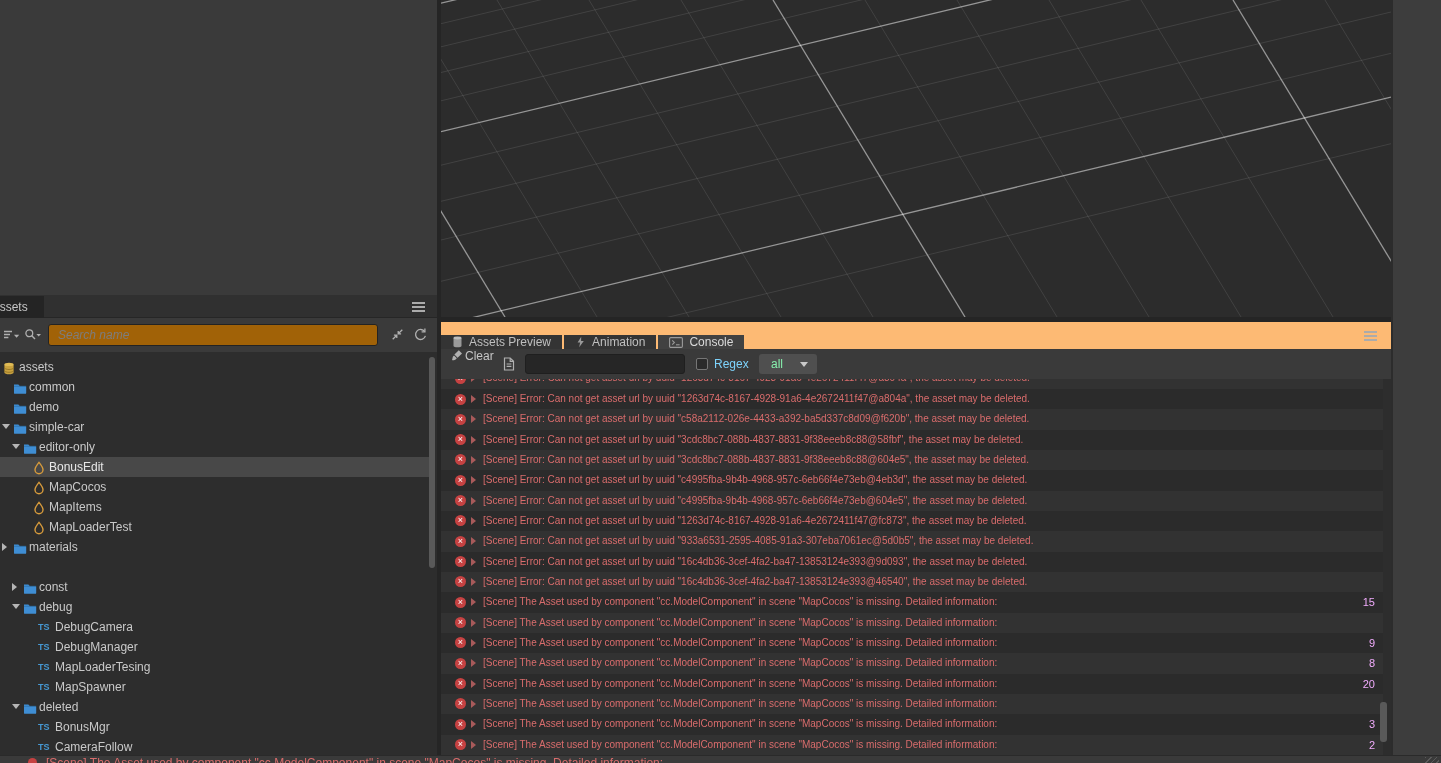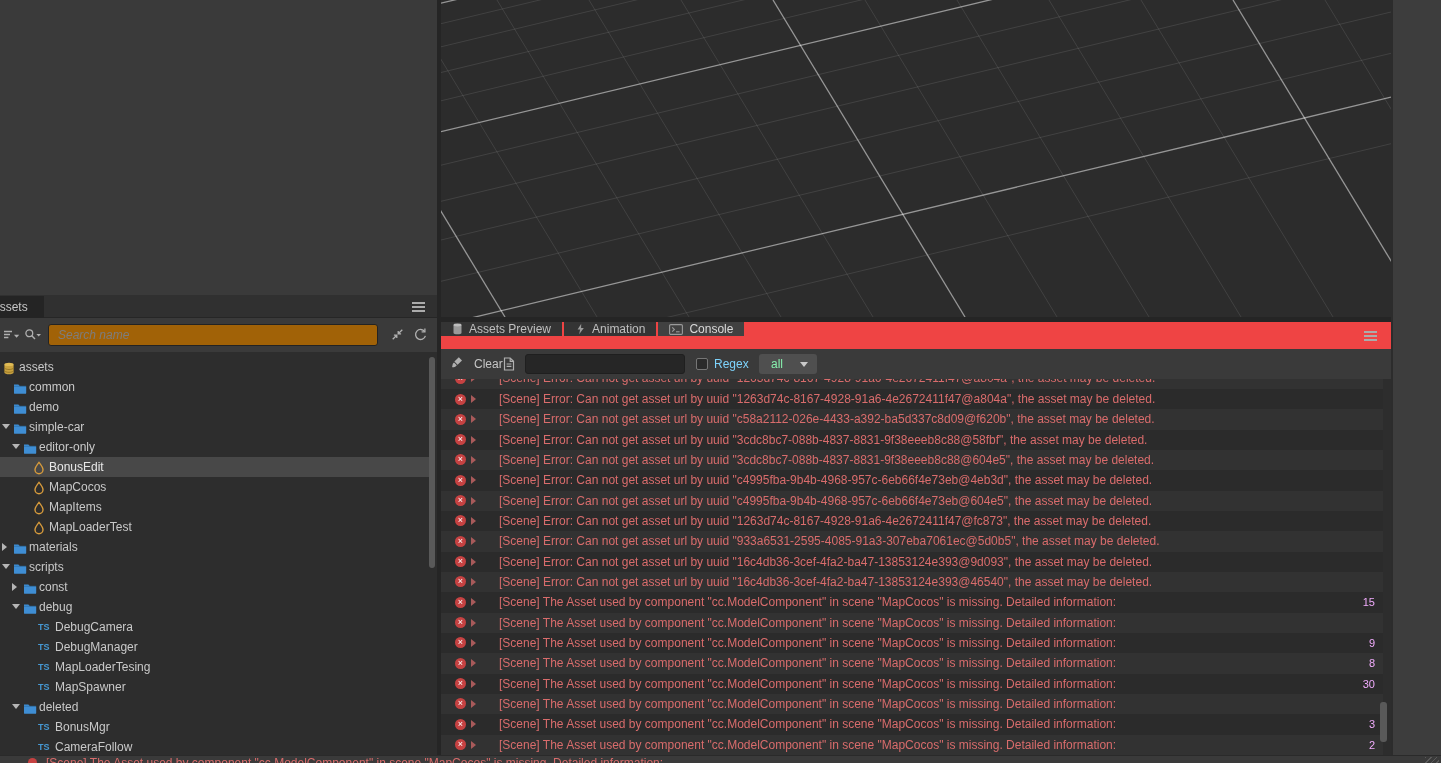--- a/index.html
+++ b/index.html
@@ -38,28 +38,28 @@
 
   
   .scene{position:absolute;left:441px;top:0;width:950px;height:317px;background:#2c2c2c;overflow:hidden;}
   .h-divider{position:absolute;left:441px;top:317px;width:950px;height:5px;background:#252525;}
 
   
   .right-strip{position:absolute;left:1391px;top:0;width:50px;height:755px;background:#3d3d3d;border-left:2px solid #2c2c2c;}
 
   
   .console{position:absolute;left:441px;top:322px;width:950px;height:433px;background:#2d2d2d;}
-  .c-tabbar{position:absolute;left:0;top:0;width:950px;height:27px;background:#ef4444;display:flex;align-items:flex-start;}
+  .c-tabbar{position:absolute;left:0;top:0;width:950px;height:27px;background:#fdba74;display:flex;align-items:flex-end;}
   .c-tab{display:flex;align-items:center;gap:6px;padding:0 11px;margin-right:2px;background:#343434;
          font-size:12px;color:#bfbfbf;white-space:nowrap;}
   .c-tab.active{background:#414141;color:#d9d9d9;}
   .c-tab .tabicon{display:flex;align-items:center;}
   .c-menu{position:absolute;right:14px;top:9px;}
   .c-toolbar{position:absolute;left:0;top:27px;width:950px;height:30px;background:#3a3a3a;}
-  .clear-btn{position:absolute;left:10px;top:0;height:30px;display:flex;align-items:center;gap:10px;
+  .clear-btn{position:absolute;left:10px;top:0;height:30px;display:flex;align-items:flex-start;gap:1px;
              font-size:12px;color:#c6c6c6;}
   .doc-btn{position:absolute;left:62px;top:8px;}
   input.c-filter-input{position:absolute;left:84px;top:5px;width:160px;height:20px;background:#262626;
         border:1px solid #1f1f1f;border-radius:3px;color:#ccc;font-size:12px;padding:0 7px;
         font-family:"Liberation Sans",sans-serif;outline:none;}
   .checkbox{position:absolute;left:255px;top:9px;width:12px;height:12px;background:#2b2b2b;
             border:1px solid #767676;border-radius:2px;}
   .regex-label{position:absolute;left:273px;top:0;line-height:30px;font-size:12px;color:#7dd3fc;}
   .dropdown{position:absolute;left:318px;top:5px;width:58px;height:20px;background:#4f4f4f;border-radius:3px;}
   .dropdown .dd-label{position:absolute;left:12px;top:0;line-height:20px;font-size:12px;color:#86efac;}
@@ -68,21 +68,21 @@
   .c-list{position:absolute;left:0;top:57px;width:950px;height:376px;overflow:hidden;background:#2d2d2d;}
   .crow{position:relative;width:942px;height:20.333px;}
   .crow.light{background:#323232;}
   .crow.dark{background:#2b2b2b;}
   .crow.partial{height:10px;overflow:hidden;}
   .crow.partial > *{transform:translateY(-11px);}
   .err-icon{position:absolute;left:14px;top:4.5px;width:11px;height:11px;border-radius:50%;background:#c64242;
             color:#ffffff;font-size:9px;line-height:11px;text-align:center;}
   .crow-caret{position:absolute;left:30px;top:6px;width:0;height:0;border-top:4px solid transparent;
               border-bottom:4px solid transparent;border-left:5px solid #a85a5a;}
-  .crow-msg{position:absolute;left:42px;top:0;line-height:20.333px;font-size:12px;color:#d96c6c;white-space:nowrap;margin-left:16px;}
+  .crow-msg{position:absolute;left:42px;top:0;line-height:20.333px;font-size:10px;color:#d96c6c;white-space:nowrap;}
   .crow-count{position:absolute;right:8px;top:0;line-height:20.333px;font-size:11px;color:#f0abfc;}
   .c-scrollbar{position:absolute;right:3px;top:57px;width:8px;height:376px;}
   .c-scroll-thumb{position:absolute;left:0;top:323px;width:7px;height:40px;background:#595959;border-radius:3px;}
 
   
   .status-bar{position:absolute;left:0;top:755px;width:1441px;height:8px;background:#3a3a3a;
               border-top:1px solid #2a2a2a;overflow:hidden;}
   .status-err-icon{position:absolute;left:28px;top:2px;width:9px;height:9px;border-radius:50%;background:#c64242;}
   .status-text{position:absolute;left:46px;top:0;font-size:12px;color:#d96c6c;white-space:nowrap;}
   .resize-grip{position:absolute;right:2px;top:1px;width:14px;height:7px;
@@ -192,28 +192,20 @@
           <span class="tr-label" style="left: 49px;">MapLoaderTest</span>
         </div>
         <div class="tree-row" style="top: 185px;">
           <span class="tr-arrow arrow-closed" style="left: 2px;"></span>
           <span class="tr-icon" style="left: 13px;"><svg width="14" height="13" viewBox="0 0 14 13">
               <path d="M1 2.6 h4.4 l1.5 1.7 h5.6 a.7.7 0 0 1 .7.7 v5.9 a.9.9 0 0 1 -.9.9 H1.9 A.9.9 0 0 1 1 10.9 Z" fill="#3f8ed4"></path>
               <path d="M1 4.3 h12.2" stroke="#2f72ab" stroke-width=".8"></path>
             </svg></span>
           <span class="tr-label" style="left: 29px;">materials</span>
         </div>
-        <div class="tree-row" style="top: 205px;">
-          <span class="tr-arrow arrow-open" style="left: 2px;"></span>
-          <span class="tr-icon" style="left: 13px;"><svg width="14" height="13" viewBox="0 0 14 13">
-              <path d="M1 2.6 h4.4 l1.5 1.7 h5.6 a.7.7 0 0 1 .7.7 v5.9 a.9.9 0 0 1 -.9.9 H1.9 A.9.9 0 0 1 1 10.9 Z" fill="#3f8ed4"></path>
-              <path d="M1 4.3 h12.2" stroke="#2f72ab" stroke-width=".8"></path>
-            </svg></span>
-          <span class="tr-label" style="left: 29px;">scripts</span>
-        </div>
         <div class="tree-row" style="top: 225px;">
           <span class="tr-arrow arrow-closed" style="left: 12px;"></span>
           <span class="tr-icon" style="left: 23px;"><svg width="14" height="13" viewBox="0 0 14 13">
               <path d="M1 2.6 h4.4 l1.5 1.7 h5.6 a.7.7 0 0 1 .7.7 v5.9 a.9.9 0 0 1 -.9.9 H1.9 A.9.9 0 0 1 1 10.9 Z" fill="#3f8ed4"></path>
               <path d="M1 4.3 h12.2" stroke="#2f72ab" stroke-width=".8"></path>
             </svg></span>
           <span class="tr-label" style="left: 39px;">const</span>
         </div>
         <div class="tree-row" style="top: 245px;">
           <span class="tr-arrow arrow-open" style="left: 12px;"></span>
@@ -434,21 +426,21 @@
         <div class="crow light">
           <span class="err-icon">×</span>
           <span class="crow-caret"></span>
           <span class="crow-msg">[Scene] The Asset used by component "cc.ModelComponent" in scene "MapCocos" is missing. Detailed information:</span>
           <span class="crow-count">8</span>
         </div>
         <div class="crow dark">
           <span class="err-icon">×</span>
           <span class="crow-caret"></span>
           <span class="crow-msg">[Scene] The Asset used by component "cc.ModelComponent" in scene "MapCocos" is missing. Detailed information:</span>
-          <span class="crow-count">30</span>
+          <span class="crow-count">20</span>
         </div>
         <div class="crow light">
           <span class="err-icon">×</span>
           <span class="crow-caret"></span>
           <span class="crow-msg">[Scene] The Asset used by component "cc.ModelComponent" in scene "MapCocos" is missing. Detailed information:</span>
         </div>
         <div class="crow dark">
           <span class="err-icon">×</span>
           <span class="crow-caret"></span>
           <span class="crow-msg">[Scene] The Asset used by component "cc.ModelComponent" in scene "MapCocos" is missing. Detailed information:</span>

